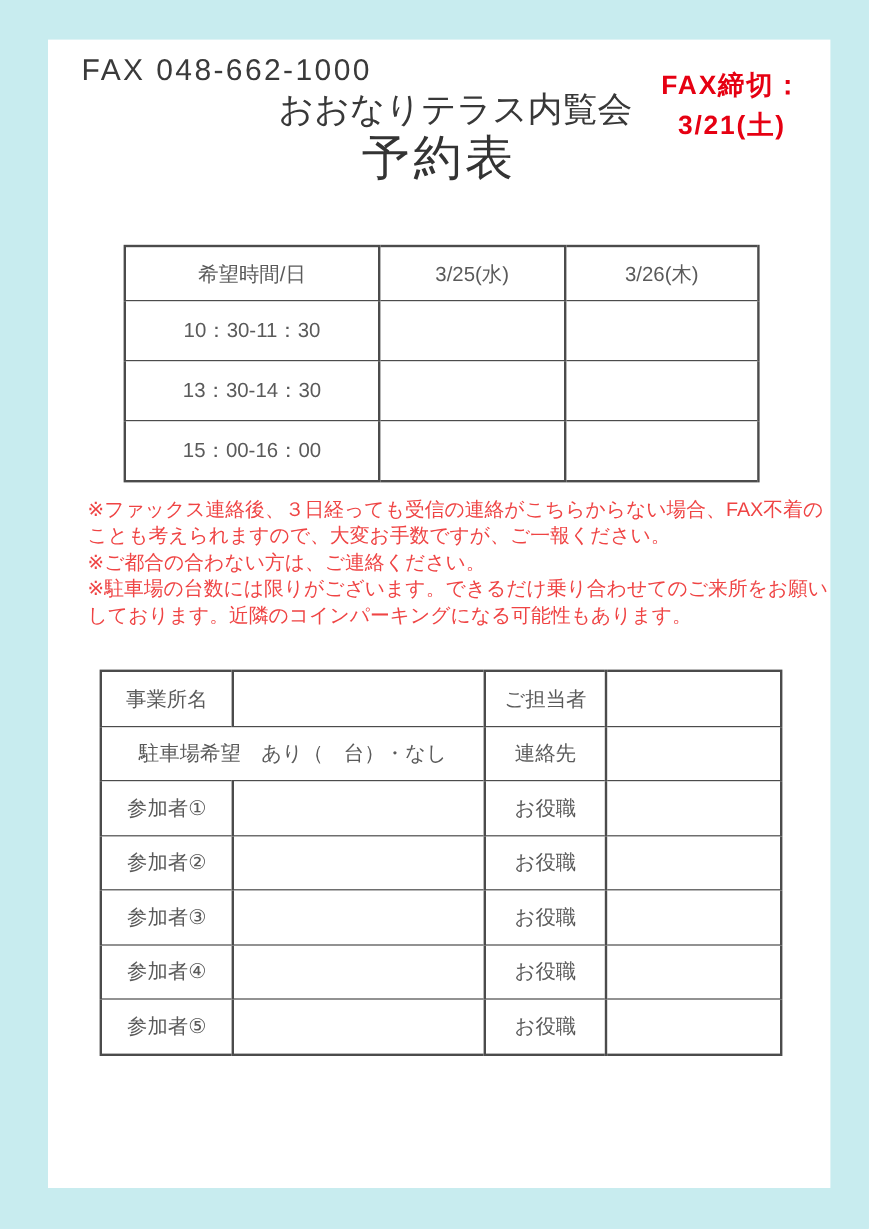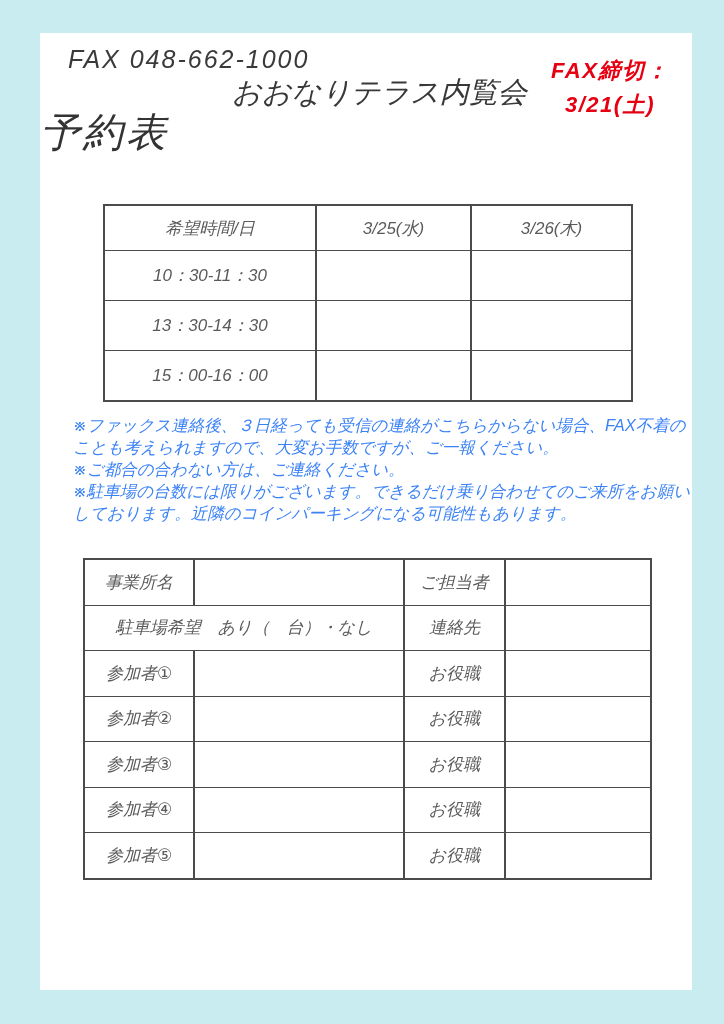--- a/index.html
+++ b/index.html
@@ -3,21 +3,21 @@
 <meta charset="utf-8">
 <style>
   html, body { margin: 0; padding: 0; }
   body {
     width: 724px; height: 1024px;
     background: #c8ecef;
     font-family: "Liberation Sans", "DejaVu Sans", sans-serif;
     position: relative;
     overflow: hidden;
   }
-  .canvas { position: absolute; left: 0; top: 0; width: 724px; height: 1024px; background: #c8ecef; font-style: italic; }
+  .canvas { position: absolute; left: 0; top: 0; width: 724px; height: 1024px; background: #c8ecef; }
   .page {
     position: absolute; left: 40px; top: 33px;
     width: 652px; height: 957px;
     background: #ffffff;
   }
   .abs { position: absolute; }
 
   .fax-number {
     left: 28px; top: 11px;
     font-size: 25px; line-height: 30px;
@@ -26,20 +26,21 @@
   }
   .event-title {
     left: 0; top: 42px; width: 100%;
     padding-left: 27px; box-sizing: border-box;
     text-align: center;
     font-size: 29px; line-height: 34px; font-weight: 500;
     color: #383838; white-space: nowrap;
   }
   .form-title {
     left: 0; top: 77px; width: 100%;
+    text-align: center;
     font-size: 40px; line-height: 44px; font-weight: 500;
     color: #333333; letter-spacing: 3px; white-space: nowrap;
   }
   .deadline {
     top: 21px; right: 2px; width: 160px;
     text-align: center;
     color: #e60012; font-weight: bold;
     font-size: 22px; line-height: 34px; letter-spacing: 1.5px;
     white-space: nowrap;
   }
@@ -61,21 +62,21 @@
     padding: 0; overflow: hidden;
   }
 
   .schedule-table { left: 63px; top: 171px; width: 528px; }
   .schedule-table td { height: 49px; }
   .schedule-table tr.hdr td { height: 44px; }
 
   .notes {
     left: 33px; top: 381px; width: 624px;
     font-size: 16.5px; line-height: 22px;
-    color: #3b82f6;
+    color: #ef4444;
   }
   .notes p { margin: 0; }
 
   .entry-table { left: 43px; top: 525px; width: 567px; }
   .entry-table td { height: 44.5px; font-size: 16.5px; }
 </style>
 </head>
 <body>
 
 <div class="canvas">

